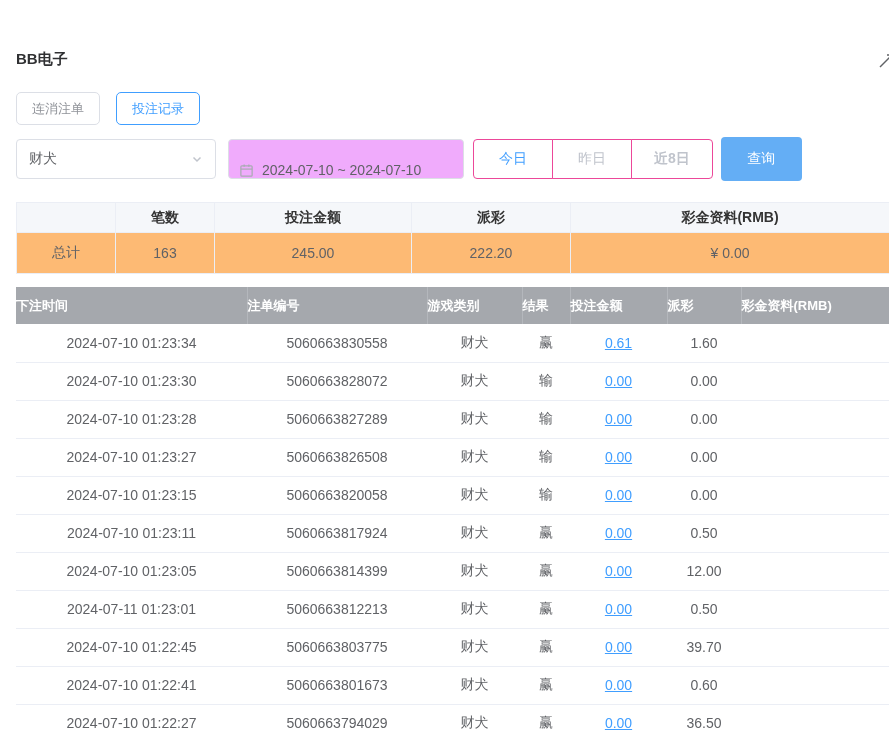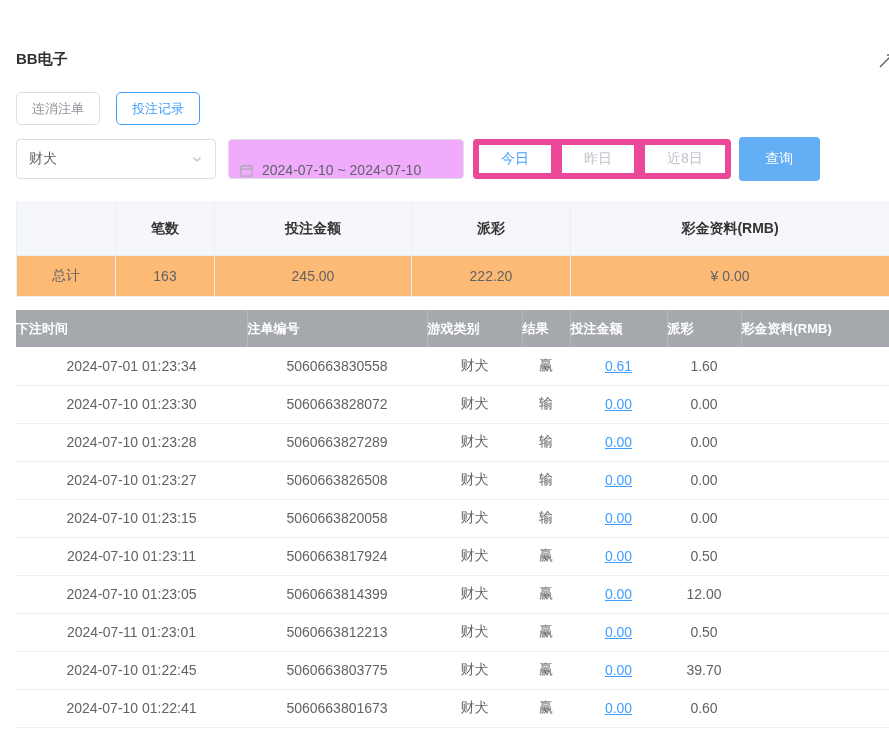--- a/index.html
+++ b/index.html
@@ -36,35 +36,35 @@
   .chevron { display:flex; align-items:center; color:#c0c4cc; }
   .date-input {
     width:236px; height:40px; border:1px solid #dcdfe6; border-radius:4px;
     display:flex; align-items:flex-end; gap:8px; padding:0 10px;
     font-size:14px; color:#606266; margin-right:9px; cursor:pointer; background:#f0abfc;
   }
   .cal { display:flex; align-items:center; color:#a8abb2; }
   .btn-group { display:flex; margin-right:8px; }
   .btn-group button {
     height:40px; min-width:80px; padding:0 22px; font-size:14px;
-    border:6px solid #ec4899; background:#fff; color:#c0c4cc; cursor:pointer; font-family:inherit;
+    border:1px solid #ec4899; background:#fff; color:#c0c4cc; cursor:pointer; font-family:inherit;
   }
   .btn-group button + button { margin-left:-1px; }
   .btn-group button:first-child { border-radius:4px 0 0 4px; }
-  .btn-group button:last-child { border-radius:0 4px 4px 0; }
+  .btn-group button:last-child { border-radius:0 4px 4px 0;font-weight:bold; }
   .btn-group button.active { color:var(--accent,#409eff); position:relative; z-index:1; }
   .search-btn {
     height:44px; width:81px; border:none; border-radius:4px;
     background:var(--search-button,#64aef5); color:#fff; font-size:14px; cursor:pointer; font-family:inherit;
   }
 
   
   .summary-table { margin-top:21px; width:873px; border-collapse:collapse; table-layout:fixed; font-size:14px; }
   .summary-table th {
-    background:var(--summary-header-bg,#f5f7fa); height:53px; font-weight:bold; color:#333;
+    background:var(--summary-header-bg,#f5f7fa); height:30px; font-weight:bold; color:#333;
     border:1px solid var(--border,#ebeef5); text-align:center;
   }
   .summary-table td {
     height:41px; background:#fdba74; color:#606266; text-align:center;
     border:1px solid var(--border,#ebeef5);
   }
 
   
   .bet-table { margin-top:13px; width:873px; border-collapse:collapse; table-layout:fixed; font-size:14px; }
   .bet-table th {
@@ -175,21 +175,21 @@
           <th>注单编号</th>
           <th>游戏类别</th>
           <th>结果</th>
           <th>投注金额</th>
           <th>派彩</th>
           <th>彩金资料(RMB)</th>
         </tr>
     </thead>
     <tbody id="bet-body">
         <tr>
-          <td>2024-07-01 01:23:34</td>
+          <td>2024-07-10 01:23:34</td>
           <td>5060663830558</td>
           <td>财犬</td>
           <td>赢</td>
           <td><a class="cell-link">0.61</a></td>
           <td>1.60</td>
           <td></td>
         </tr>
         <tr>
           <td>2024-07-10 01:23:30</td>
           <td>5060663828072</td>

